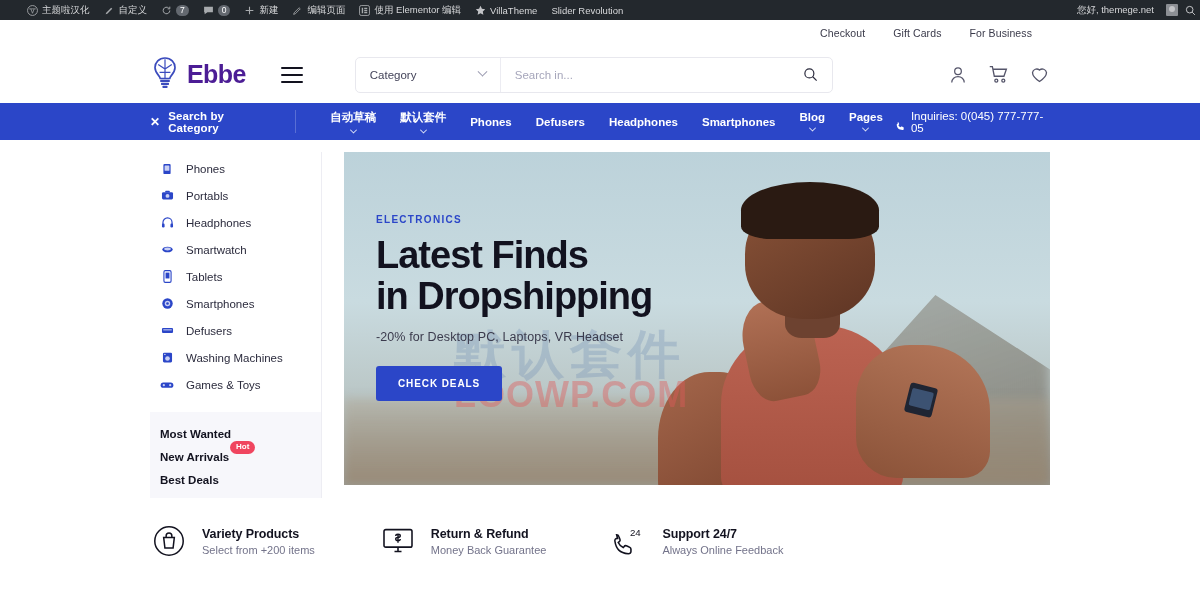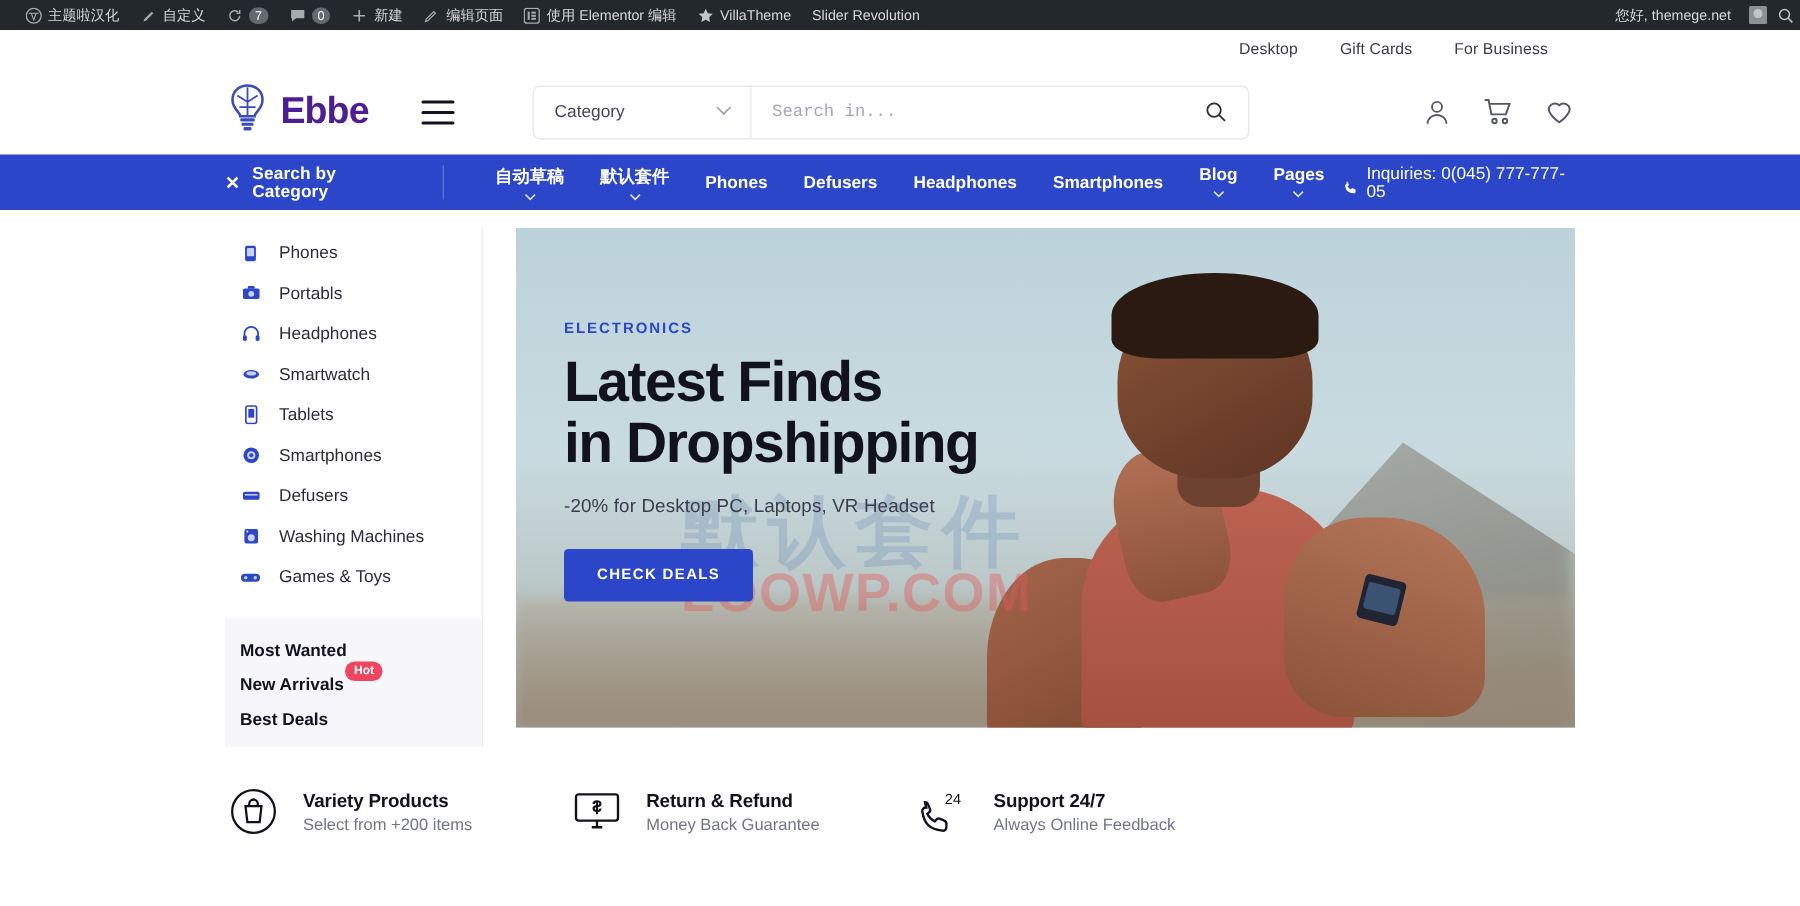--- a/index.html
+++ b/index.html
@@ -10,21 +10,21 @@
     overflow: hidden;
   }
 
   
   #wp-admin-bar {
     height: 20px; width: 100%;
     background: #23282d;
     display: flex; align-items: center;
     color: #c3c4c7;
     font-size: 9.5px;
-    padding: 0 10px;
+    padding: 0 20px;
     position: relative;
   }
   .ab-item {
     display: flex; align-items: center; gap: 4px;
     padding: 0 7px; height: 20px;
     color: #d7d8da; white-space: nowrap;
   }
   .ab-item .ab-ico {
     display: inline-flex; align-items: center; justify-content: center;
     width: 11px; height: 11px; color: #a7aaad;
@@ -85,21 +85,21 @@
     width: 145px; height: 100%;
     display: flex; align-items: center; justify-content: space-between;
     padding: 0 14px;
     font-size: 11.5px; color: #44445a;
     border-right: 1px solid #ececf2;
   }
   .chev { width: 7px; height: 7px; border-right: 1.4px solid #9a9ab0; border-bottom: 1.4px solid #9a9ab0; transform: rotate(45deg) translate(-2px,-2px); }
   #search-input {
     flex: 1; height: 100%; border: 0; outline: none;
     padding: 0 14px; font-size: 11.5px; color: #44445a;
-    font-family: Liberation Mono, monospace; background: transparent;
+    font-family: Liberation Sans, sans-serif; background: transparent;
   }
   #search-input::placeholder { color: #a6a6bb; }
   #search-go { padding: 0 14px; display: flex; align-items: center; }
 
   #header-icons { margin-left: auto; display: flex; align-items: center; gap: 20px; }
   #header-icons .hicon { color: #55556a; display: flex; }
 
   
   #nav {
     height: 37px; background: #2b46c8;
@@ -365,21 +365,21 @@
     <span class="ab-search">
       <svg width="11" height="11" viewBox="0 0 20 20">
           <circle cx="8.5" cy="8.5" r="6" fill="none" stroke="#c3c4c7" stroke-width="1.8"></circle>
           <path d="M13 13l5 5" stroke="#c3c4c7" stroke-width="1.8"></path>
         </svg>
     </span>
   </div>
 </div>
 
 <div id="utility-bar">
-  <a class="u-link">Desktop</a>
+  <a class="u-link">Checkout</a>
   <a class="u-link">Gift Cards</a>
   <a class="u-link">For Business</a>
 </div>
 
 <div id="header">
   <div id="logo-block">
     <span>
       <svg width="30" height="34" viewBox="0 0 30 34">
         <path d="M15 2c-6 0-10 4.3-10 9.6 0 3.6 2 6 3.5 7.8 1 1.2 1.6 2 1.7 3.1h9.6c.1-1.1.7-1.9 1.7-3.1C23 17.6 25 15.2 25 11.6 25 6.3 21 2 15 2z" fill="none" stroke="#3b4bbd" stroke-width="1.7"></path>
         <path d="M15 3.2v19.3M8.2 8.6L15 13l6.8-4.4M9.6 16.4h10.8" stroke="#3b4bbd" stroke-width="1.2" fill="none"></path>

